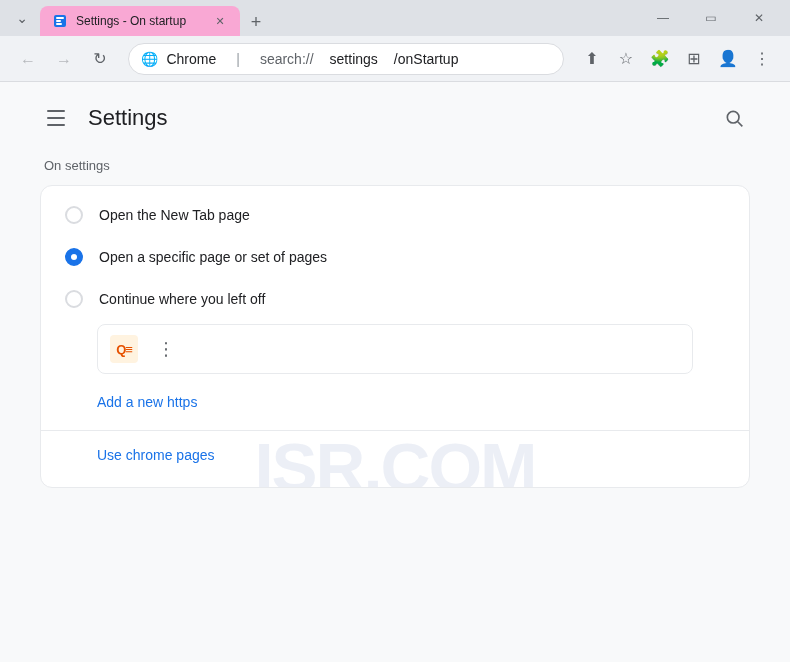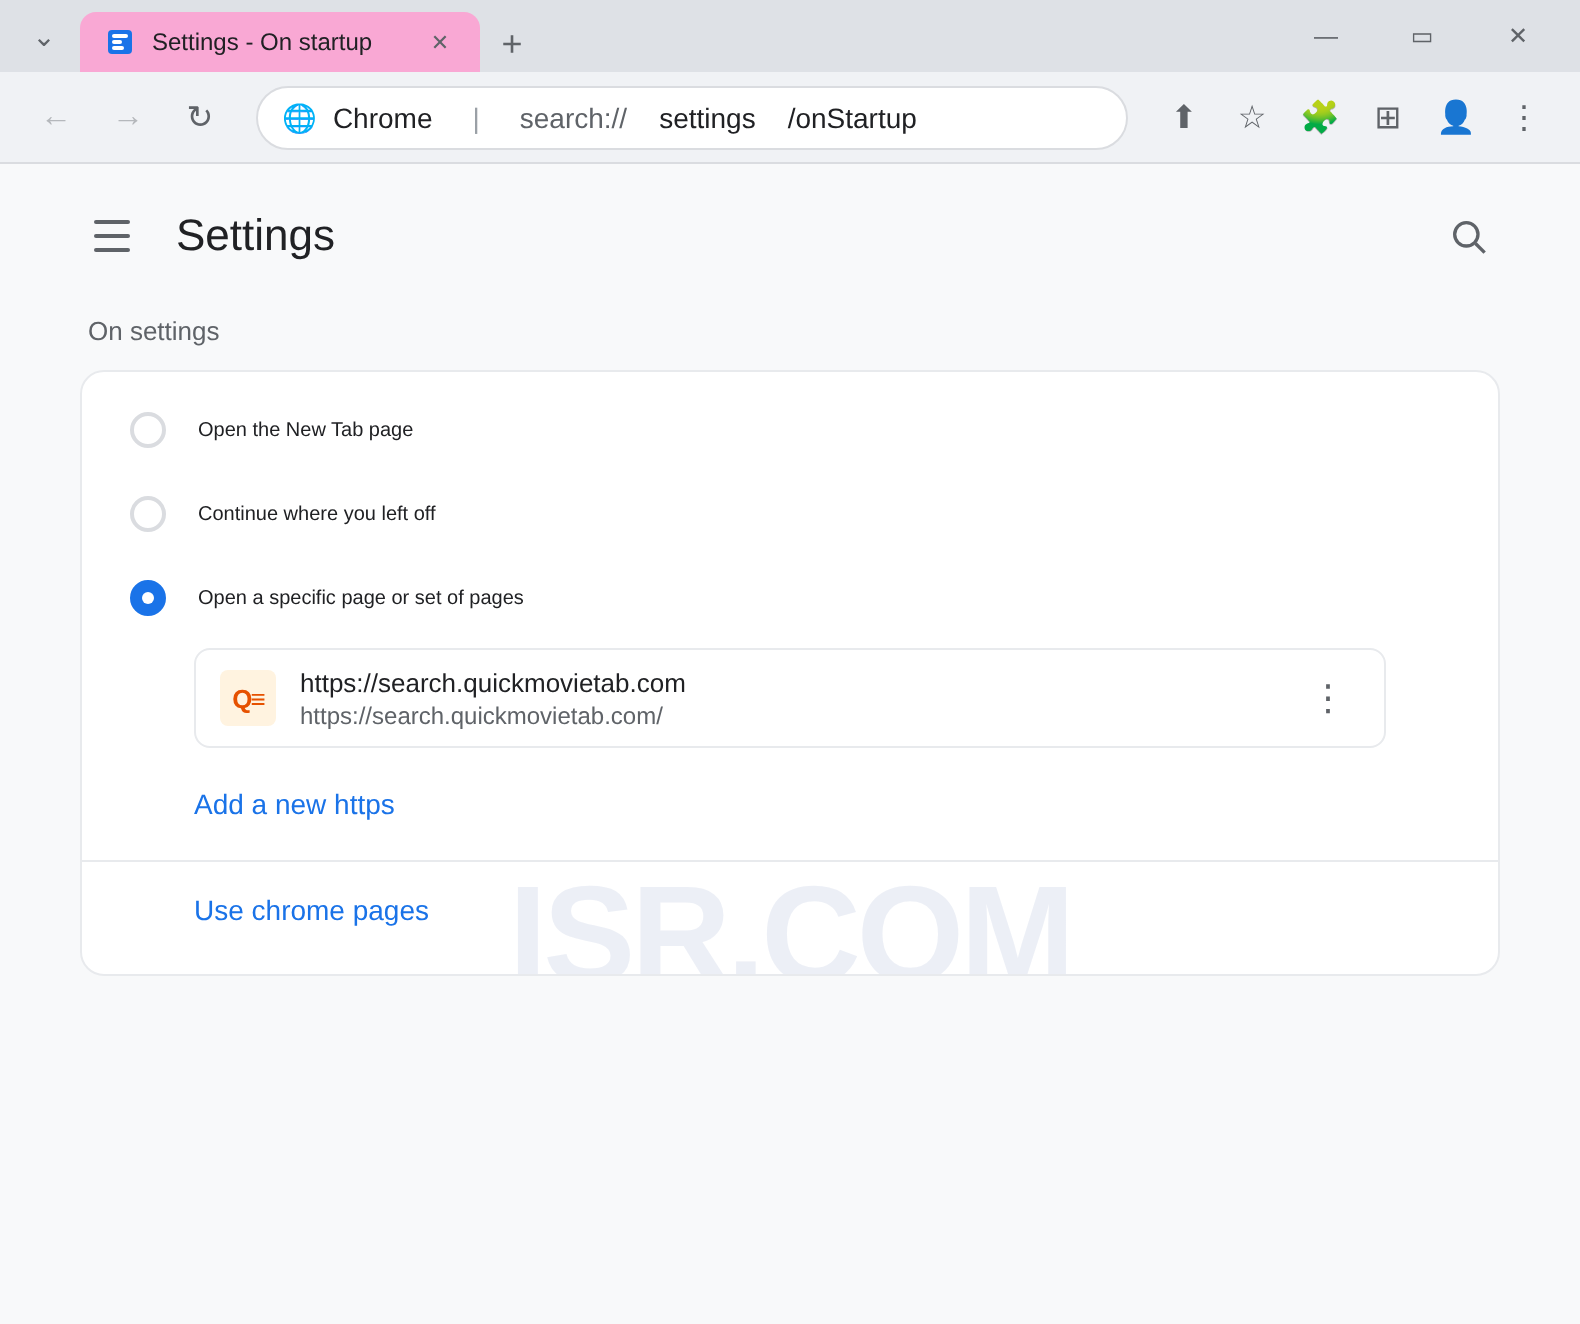--- a/index.html
+++ b/index.html
@@ -306,21 +306,21 @@
 
     .radio-circle.selected::after {
       content: '';
       width: 6px;
       height: 6px;
       border-radius: 50%;
       background: white;
     }
 
     .radio-label {
-      font-size: 10px;
+      font-size: 14px;
       color: #202124;
     }
 
     .startup-entry {
       margin: 4px 56px 8px 56px;
       display: flex;
       align-items: center;
       padding: 8px 12px;
       border: 1px solid #e8eaed;
       border-radius: 8px;
@@ -495,37 +495,33 @@
       <div class="startup-card">
 
         <div class="watermark">ISR.COM</div>
 
         <div class="radio-option">
           <div class="radio-circle"></div>
           <span class="radio-label">Open the New Tab page</span>
         </div>
 
         <div class="radio-option">
+          <div class="radio-circle selected"></div>
+          <span class="radio-label">Open a specific page or set of pages</span>
+        </div>
+
+        <div class="radio-option">
           <div class="radio-circle"></div>
           <span class="radio-label">Continue where you left off</span>
-        </div>
-
-        <div class="radio-option">
-          <div class="radio-circle selected"></div>
-          <span class="radio-label">Open a specific page or set of pages</span>
         </div>
 
         <div class="startup-entry">
           <div class="entry-icon">
             <span>Q≡</span>
           </div>
-          <div class="entry-texts">
-            <span class="entry-url-main">https://search.quickmovietab.com</span>
-            <span class="entry-url-sub">https://search.quickmovietab.com/</span>
-          </div>
           <div class="entry-menu-btn">⋮</div>
         </div>
 
         <div>
           <span class="link-btn">Add a new https</span>
         </div>
 
         <div class="divider-line"></div>
 
         <div>

